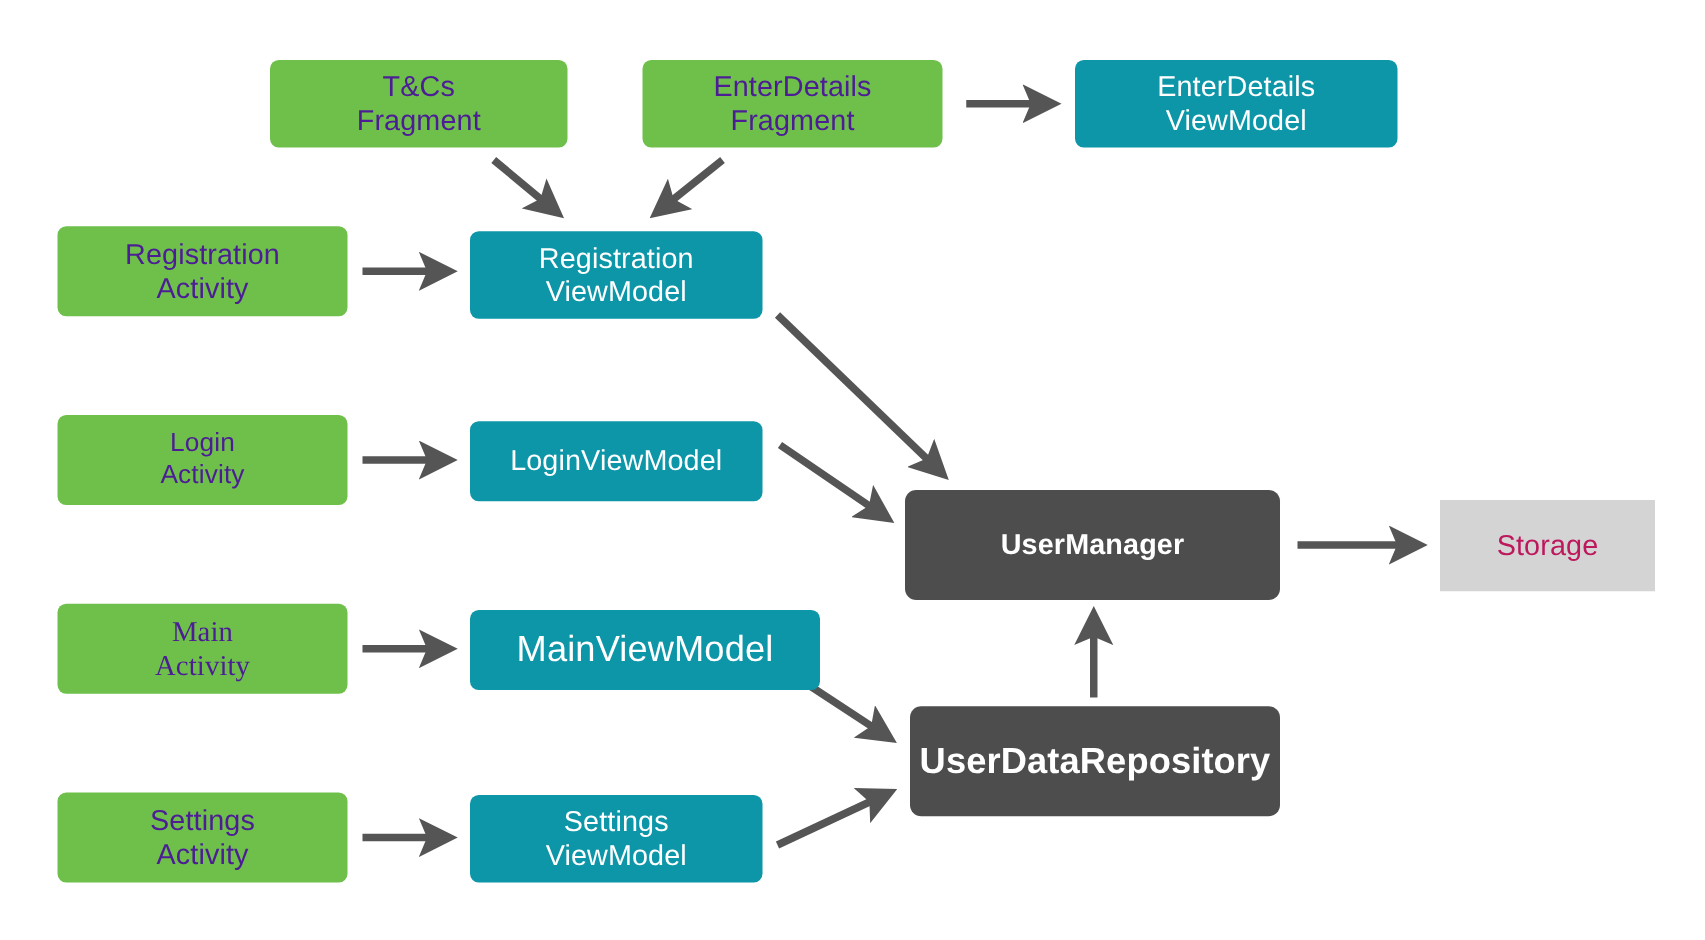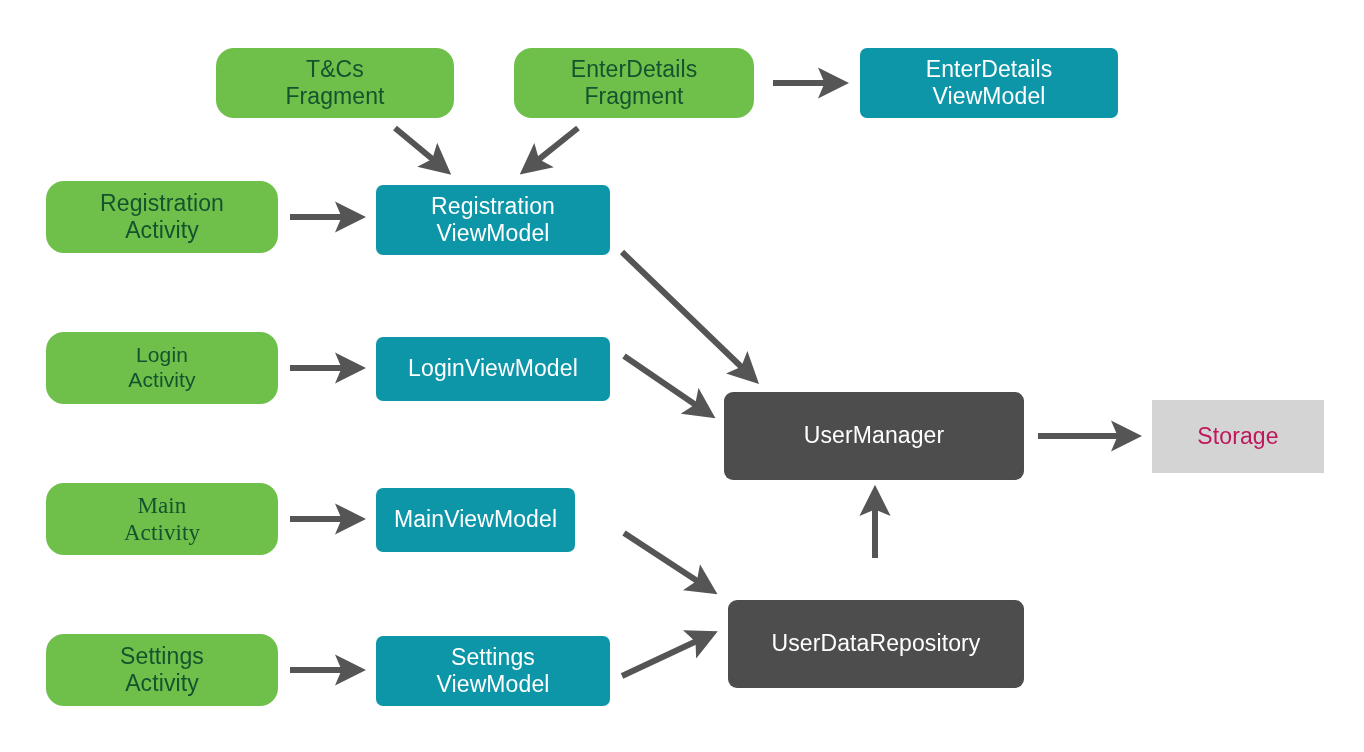--- a/index.html
+++ b/index.html
@@ -33,32 +33,33 @@
     justify-content: center;
     text-align: center;
     box-sizing: border-box;
     line-height: 1.18;
     white-space: pre-line;
     letter-spacing: 0.1px;
     z-index: 2;
   }
   .node-green {
     background: #6ec04b;
-    color: #14532d;
-    border-radius: 18px;
+    color: #4c1d95;
+    border-radius: 7px;
   }
   .node-teal {
     background: #0d96a8;
     color: #ffffff;
     border-radius: 7px;
   }
   .node-dark {
     background: #4d4d4d;
     color: #ffffff;
     border-radius: 9px;
+    font-weight: bold;
   }
   .node-gray {
     background: #d4d4d4;
     color: #be185d;
     border-radius: 0px;
   }
 </style>
 </head>
 <body>
 
@@ -96,23 +97,23 @@
 ViewModel</div>
       <div class="node node-green" style="left: 46px; top: 181px; width: 232px; height: 72px; font-size: 23px;">Registration
 Activity</div>
       <div class="node node-teal" style="left: 376px; top: 185px; width: 234px; height: 70px; font-size: 23px;">Registration
 ViewModel</div>
       <div class="node node-green" style="left: 46px; top: 332px; width: 232px; height: 72px; font-size: 21px;">Login
 Activity</div>
       <div class="node node-teal" style="left: 376px; top: 337px; width: 234px; height: 64px; font-size: 23px;">LoginViewModel</div>
       <div class="node node-green" style="left: 46px; top: 483px; width: 232px; height: 72px; font-size: 23px; font-family: Liberation Serif, serif;">Main
 Activity</div>
-      <div class="node node-teal" style="left: 376px; top: 488px; width: 199px; height: 64px; font-size: 23px;">MainViewModel</div>
+      <div class="node node-teal" style="left: 376px; top: 488px; width: 280px; height: 64px; font-size: 29px;">MainViewModel</div>
       <div class="node node-green" style="left: 46px; top: 634px; width: 232px; height: 72px; font-size: 23px;">Settings
 Activity</div>
       <div class="node node-teal" style="left: 376px; top: 636px; width: 234px; height: 70px; font-size: 23px;">Settings
 ViewModel</div>
       <div class="node node-dark" style="left: 724px; top: 392px; width: 300px; height: 88px; font-size: 23px;">UserManager</div>
-      <div class="node node-dark" style="left: 728px; top: 565px; width: 296px; height: 88px; font-size: 23px; margin-top: 35px;">UserDataRepository</div>
+      <div class="node node-dark" style="left: 728px; top: 565px; width: 296px; height: 88px; font-size: 29px;">UserDataRepository</div>
       <div class="node node-gray" style="left: 1152px; top: 400px; width: 172px; height: 73px; font-size: 23px;">Storage</div>
     </div>
 
 </div>
 
 </body></html>

